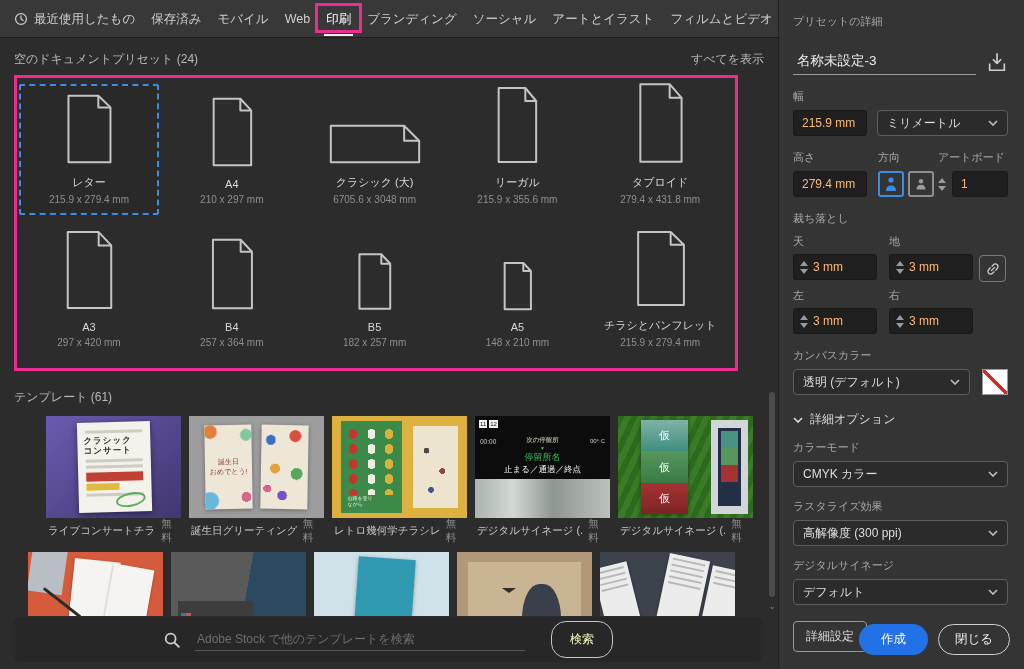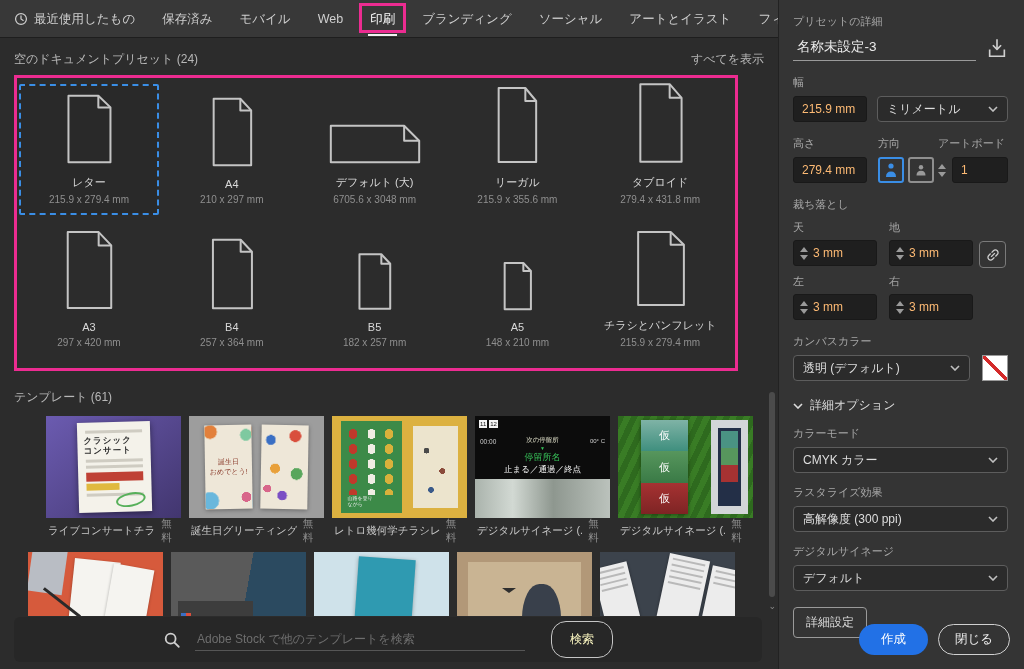--- a/index.html
+++ b/index.html
@@ -3,21 +3,21 @@
 <meta charset="utf-8">
 <style>
   * { box-sizing: border-box; margin: 0; padding: 0; }
   html,body { width:1024px; height:669px; overflow:hidden; background:#2d2d2d;
     font-family:"Liberation Sans","DejaVu Sans",sans-serif; }
   .app { display:flex; width:1024px; height:669px; }
 
   
   .left { position:relative; width:778px; height:669px; background:#2c2c2c; }
   .topbar { height:38px; background:#383838; border-bottom:1px solid #1e1e1e;
-    display:flex; align-items:center; padding:0 14px; gap:27px;text-align:right; }
+    display:flex; align-items:center; padding:0 14px; gap:16px;text-align:right; }
   .tab { font-size:12.5px; color:#cfcfcf; cursor:pointer; white-space:nowrap;
     display:flex; align-items:center; gap:6px; position:relative; height:38px; line-height:38px;}
   .tab.active { color:#ffffff; }
   .tab.active .underline { position:absolute; left:-2px; right:-2px; bottom:2px; height:2px; background:#f2f2f2; }
   .tab.active .annot { position:absolute; left:-11px; right:-11px; top:3px; bottom:5px;
     border:3px solid #ec2c91; pointer-events:none; }
   .clock-ic { width:14px; height:14px; }
 
   .content { padding:0 14px; }
   .presets-head { margin-top:13px; display:flex; justify-content:space-between; align-items:center; }
@@ -146,21 +146,21 @@
      font-size:12px; border-radius:15px; padding:9px 18px; cursor:pointer;
      font-family:Liberation Sans, sans-serif; }
 
   .vscroll { position:absolute; right:3px; top:392px; width:6px; height:205px; background:#4b4b4b; border-radius:3px; }
   .vchev { position:absolute; right:2px; top:601px; color:#8a8a8a; font-size:9px; }
 
   
   .panel { position:relative; width:246px; height:669px; background:#343434; border-left:1px solid #222;
      padding:14px 16px 0 14px; }
   .plabel { font-size:11px; color:#a8a8a8; }
-  .name-row { display:flex; align-items:flex-end; gap:10px; margin-top:6px; }
+  .name-row { display:flex; align-items:flex-end; gap:10px; margin-top:20px; }
   .name-input { flex:1; background:transparent; border:none; outline:none; border-bottom:1px solid #9a9a9a;
      color:#ececec; font-size:13.5px; padding:4px 2px 6px 4px;
      font-family:"Liberation Sans","DejaVu Sans",sans-serif; }
   .save-ic { width:22px; height:22px; cursor:pointer; flex:none; margin-bottom:2px; }
 
   .fgroup { margin-top:14px; }
   .frow { display:flex; gap:10px; margin-top:6px; align-items:center; }
   .numbox { height:26px; background:#1f1f1f; border:1px solid #191919; border-radius:3px;
      color:#fdba74; font-size:12px; display:flex; align-items:center; padding:0 8px; }
   .w74 { width:74px; }
@@ -283,21 +283,21 @@
             <div class="pdims">210 x 297 mm</div>
           </div>
 
           <div class="pcard">
             <div class="picon">
                 <svg class="page-svg" width="94" height="43" viewBox="0 0 100 46" preserveAspectRatio="none">
                   <path d="M3 4 H81 L97 20 V43 H3 Z"></path>
                   <path d="M81 4 V20 H97"></path>
                 </svg>
               </div>
-            <div class="pname">デフォルト (大)</div>
+            <div class="pname">クラシック (大)</div>
             <div class="pdims">6705.6 x 3048 mm</div>
           </div>
 
           <div class="pcard">
             <div class="picon">
                 <svg class="page-svg" width="50" height="80" viewBox="0 0 60 80" preserveAspectRatio="none">
                   <path d="M8 3 H40 L53 16 V77 H8 Z"></path>
                   <path d="M40 3 V16 H53"></path>
                 </svg>
               </div>

